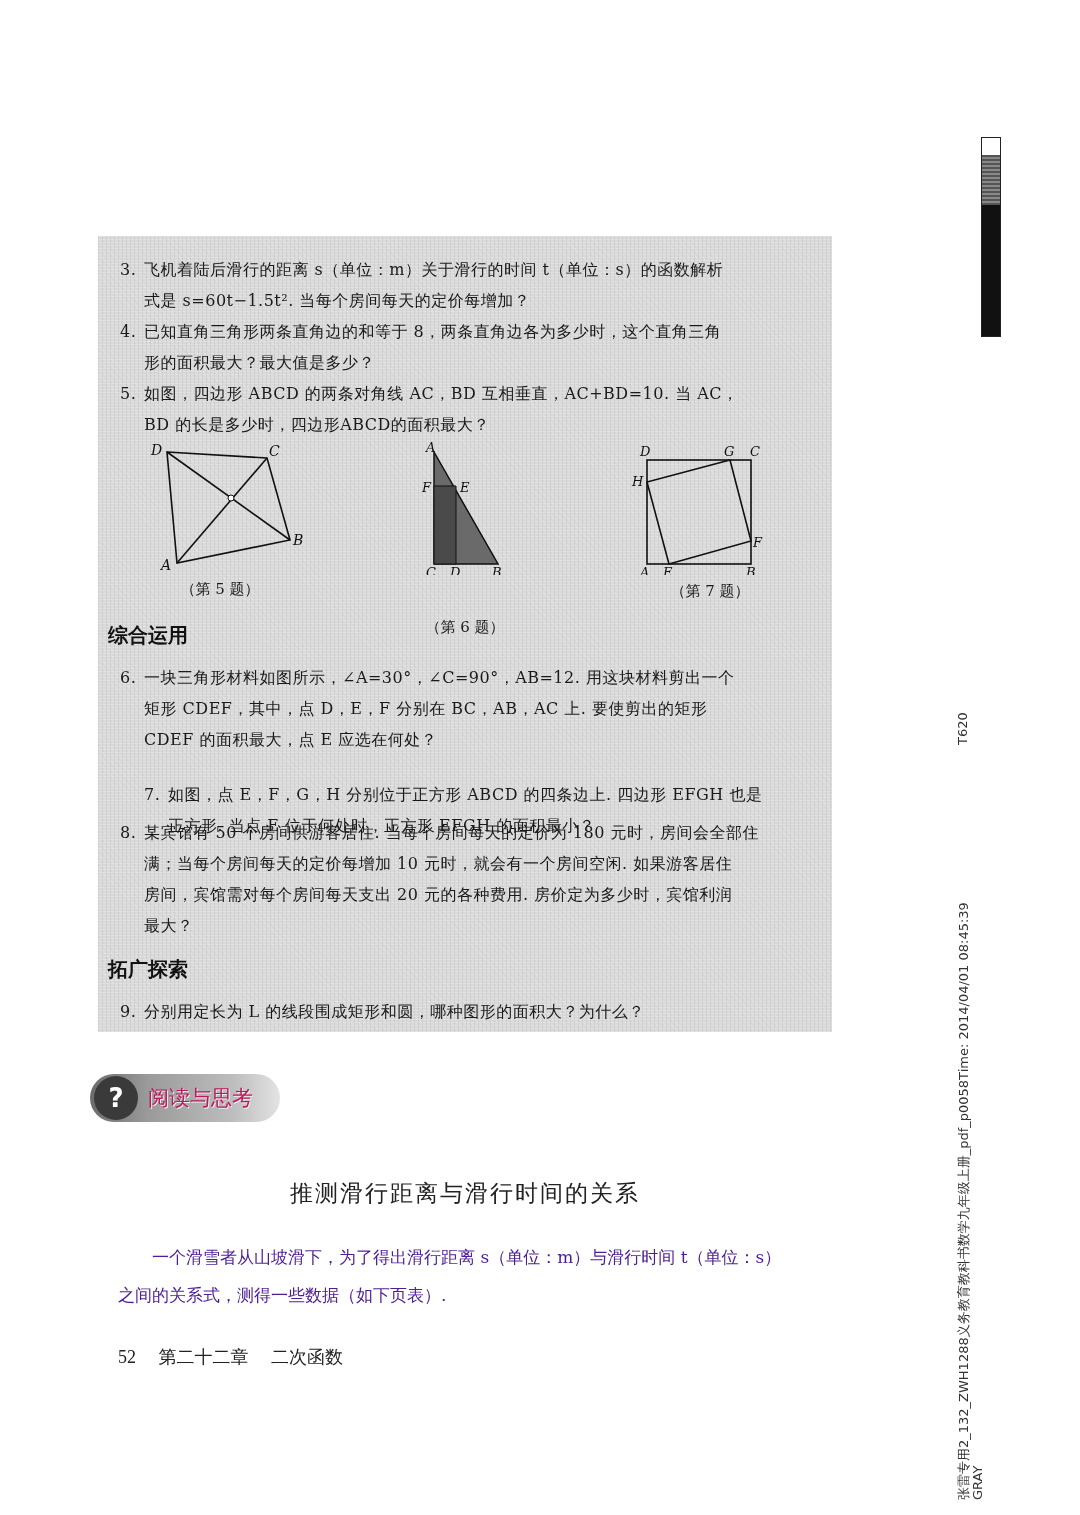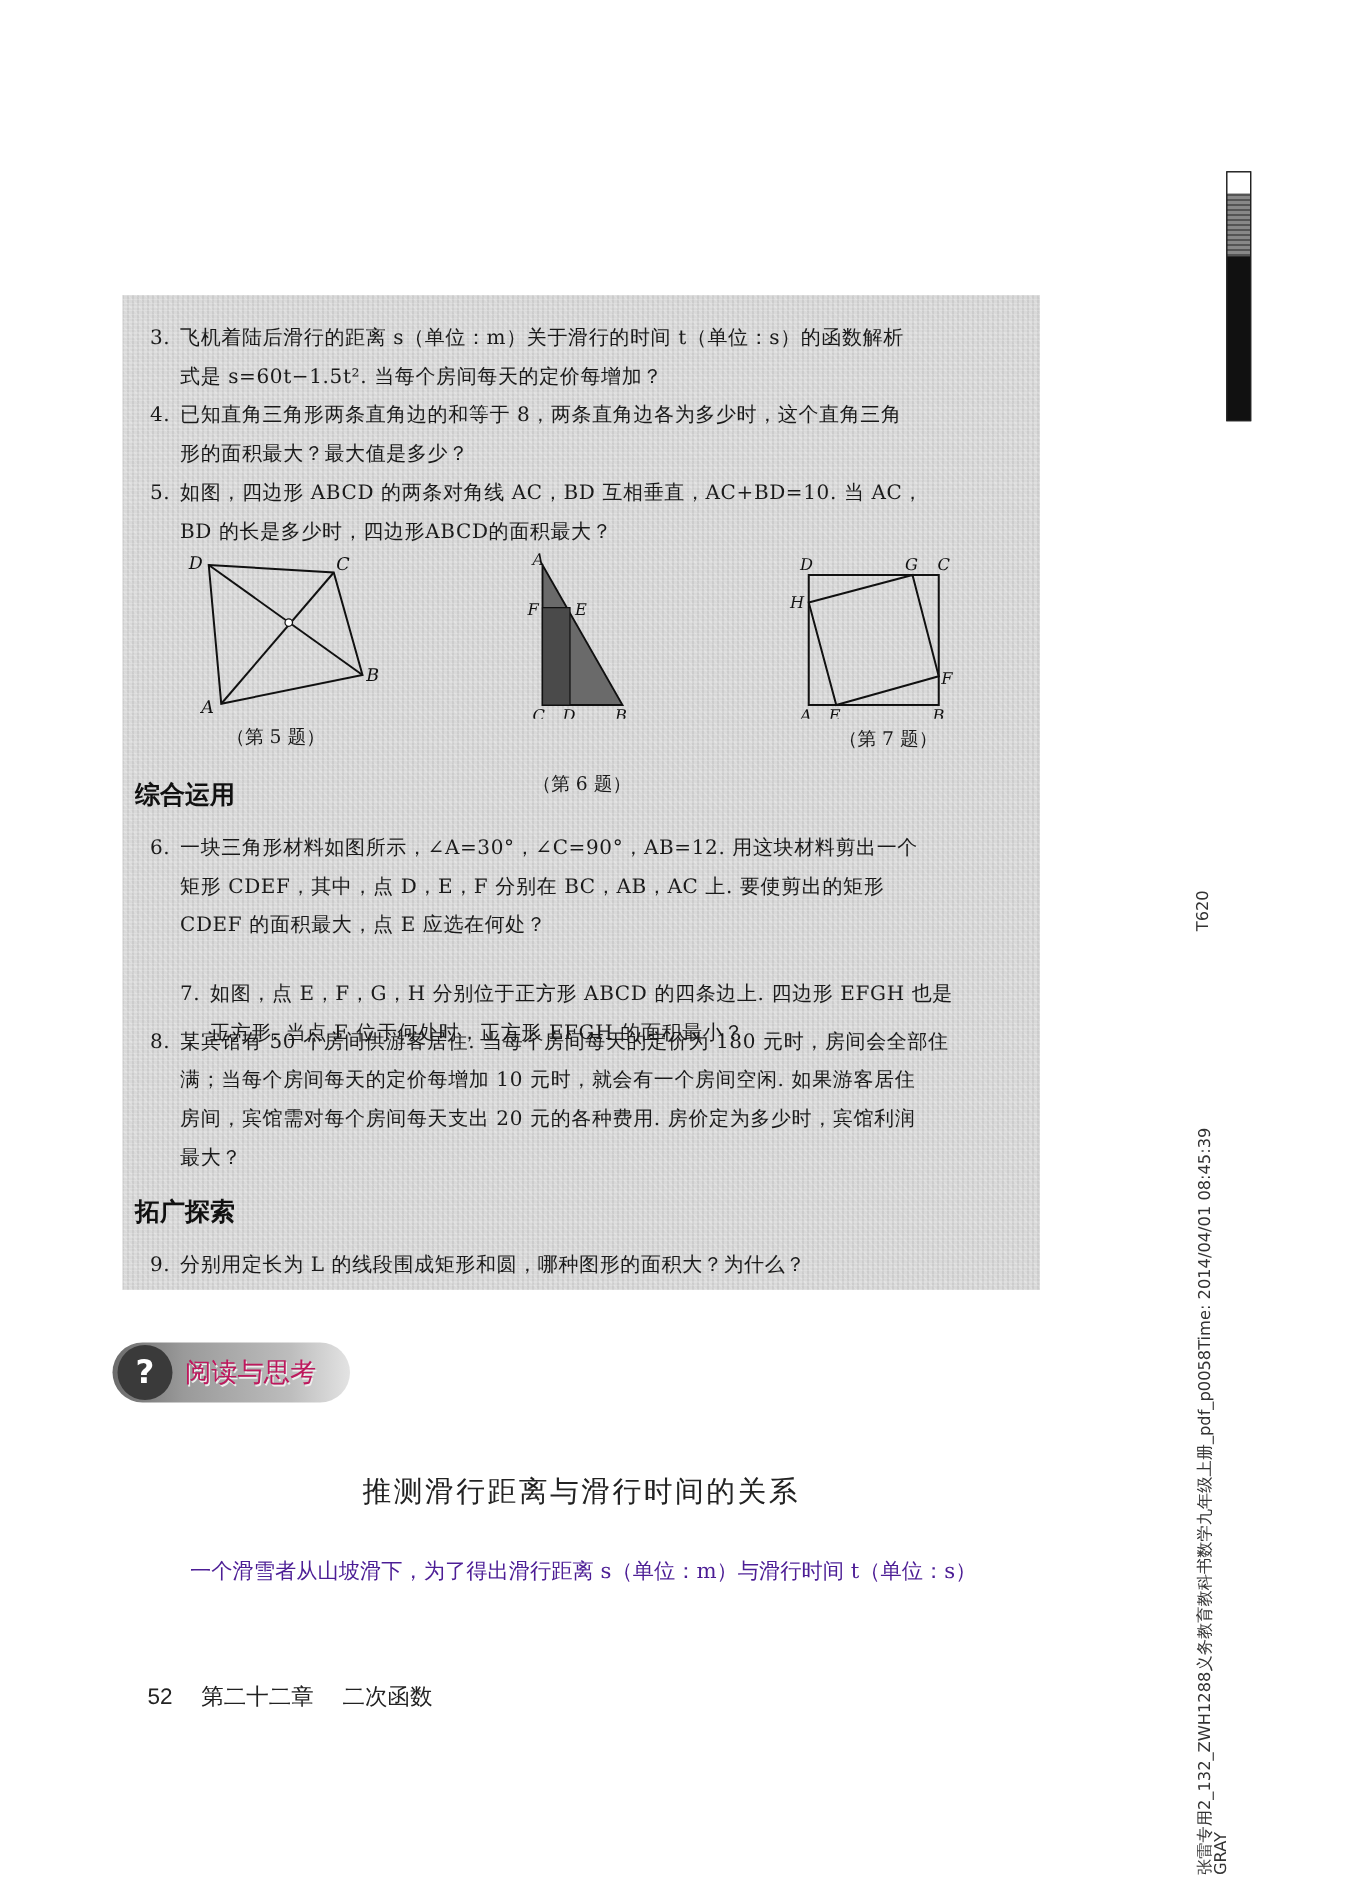--- a/index.html
+++ b/index.html
@@ -16,21 +16,21 @@
       repeating-linear-gradient(45deg, rgba(255,255,255,0.12) 0 1px, transparent 1px 5px);
   }
   .q { position: absolute; left: 120px; width: 700px; font-size: 16px; line-height: 31px; letter-spacing: 0.5px; }
   .q .num { display: inline-block; width: 24px; }
   .q .line2 { padding-left: 24px; display: block; }
   .section-head {
     position: absolute; left: 108px; font-family: "DejaVu Sans", "Liberation Sans", sans-serif;
     font-weight: bold; font-size: 20px; color: #111;
   }
   .fig { position: absolute; }
-  .fig-caption { position: absolute; font-size: 15px; text-align: right; }
+  .fig-caption { position: absolute; font-size: 15px; text-align: center; }
   .reading-banner {
     position: absolute; left: 90px; top: 1074px; width: 190px; height: 48px;
     border-radius: 24px;
     background: linear-gradient(90deg, #6b6b6b 0%, #9a9a9a 30%, #bdbdbd 75%, #e3e3e3 100%);
   }
   .reading-icon {
     position: absolute; left: 94px; top: 1076px; width: 44px; height: 44px;
     border-radius: 22px; background: #3a3a3a; color: #fff;
     font-family: "DejaVu Sans", sans-serif; font-weight: bold; font-size: 26px;
     display: flex; align-items: center; justify-content: center;
@@ -39,21 +39,21 @@
     position: absolute; left: 148px; top: 1084px;
     font-family: "DejaVu Sans", "Liberation Sans", sans-serif; font-size: 21px; color: #be185d;
     text-shadow: 1px 1px 0 #eee;
   }
   .article-title {
     position: absolute; left: 100px; width: 730px; top: 1178px; text-align: center;
     font-size: 23px; letter-spacing: 2px; color: #222;
   }
   .article-body { position: absolute; left: 118px; width: 712px; top: 1238px; font-size: 17px; line-height: 38px; color: #4c1d95; }
   .article-body .indent { padding-left: 34px; }
-  .footer { position: absolute; left: 118px; top: 1345px; font-family: Liberation Sans, sans-serif; font-size: 18px; color: #222; }
+  .footer { position: absolute; left: 118px; top: 1345px; font-family: Liberation Serif, serif; font-size: 18px; color: #222; }
   .footer span { margin-right: 18px; }
   .side-strip { position: absolute; left: 981px; top: 137px; width: 18px; height: 198px; background: #111; border: 1px solid #222; }
   .side-strip .white { position: absolute; left: 0; top: 0; width: 18px; height: 17px; background: #fff; }
   .side-strip .mid { position: absolute; left: 0; top: 17px; width: 18px; height: 50px; background: repeating-linear-gradient(0deg, #555 0 2px, #888 2px 4px); }
   .vert-text {
     position: absolute; font-family: "DejaVu Sans", "Liberation Sans", sans-serif; font-size: 13px; color: #333;
     transform-origin: left top; transform: rotate(-90deg); white-space: nowrap;
   }
 </style>
 </head>
@@ -156,20 +156,21 @@
 </div>
 
 <div class="reading-banner"></div>
 <div class="reading-icon">?</div>
 <div class="reading-label">阅读与思考</div>
 
 <div class="article-title">推测滑行距离与滑行时间的关系</div>
 
 <div class="article-body">
   <div class="indent">一个滑雪者从山坡滑下，为了得出滑行距离 s（单位：m）与滑行时间 t（单位：s）</div>
+  <div>之间的关系式，测得一些数据（如下页表）.</div>
 </div>
 
 <div class="footer">
   <span>52</span>
   <span>第二十二章</span>
   <span>二次函数</span>
 </div>
 
 <div class="vert-text" style="left:955px; top:745px;">T620</div>
 <div class="vert-text" style="left:955px; top:1500px;">张雷专用2_132_ZWH1288义务教育教科书数学九年级上册_pdf_p0058Time: 2014/04/01 08:45:39</div>

